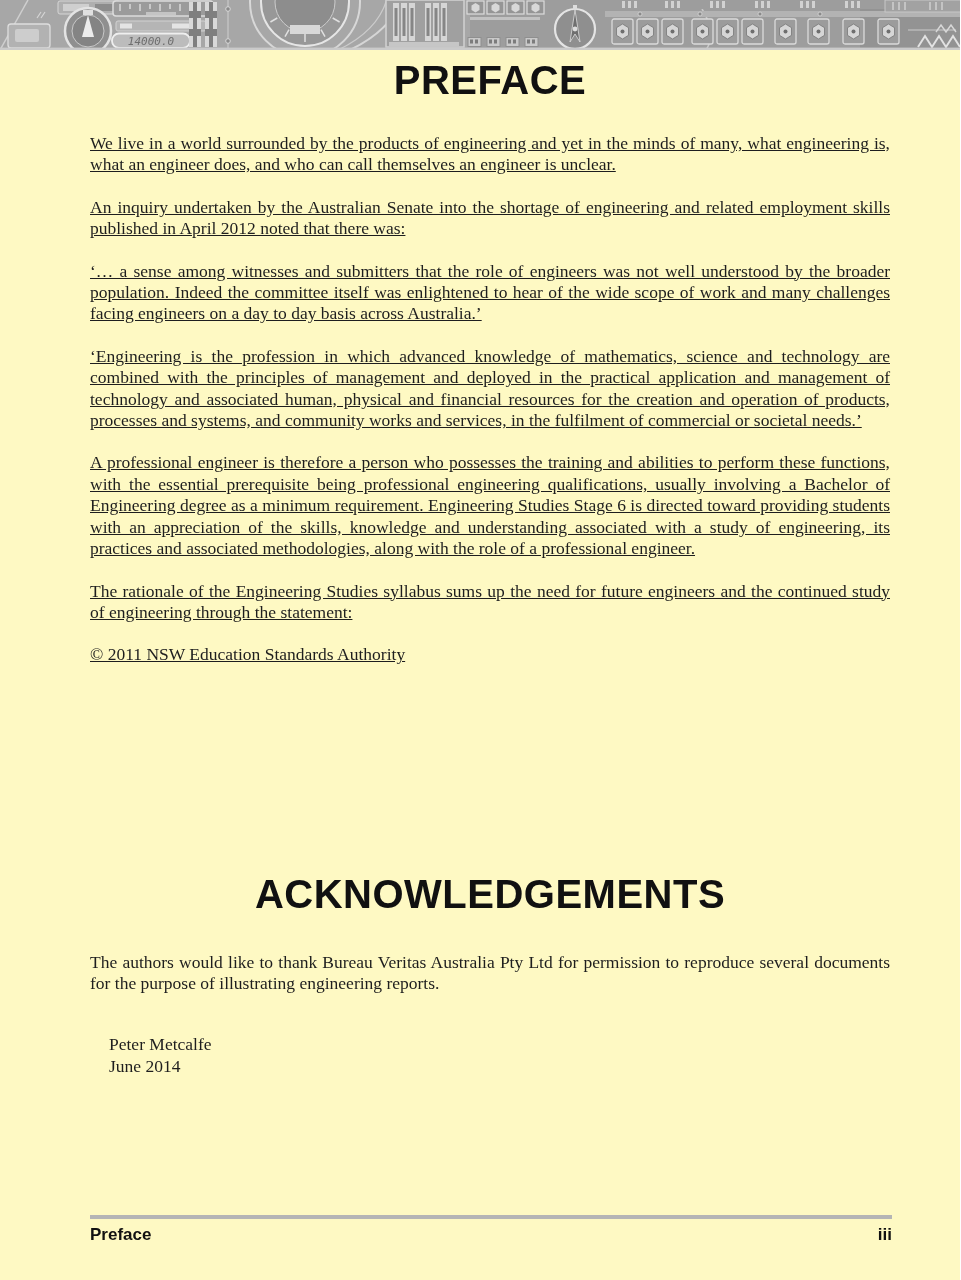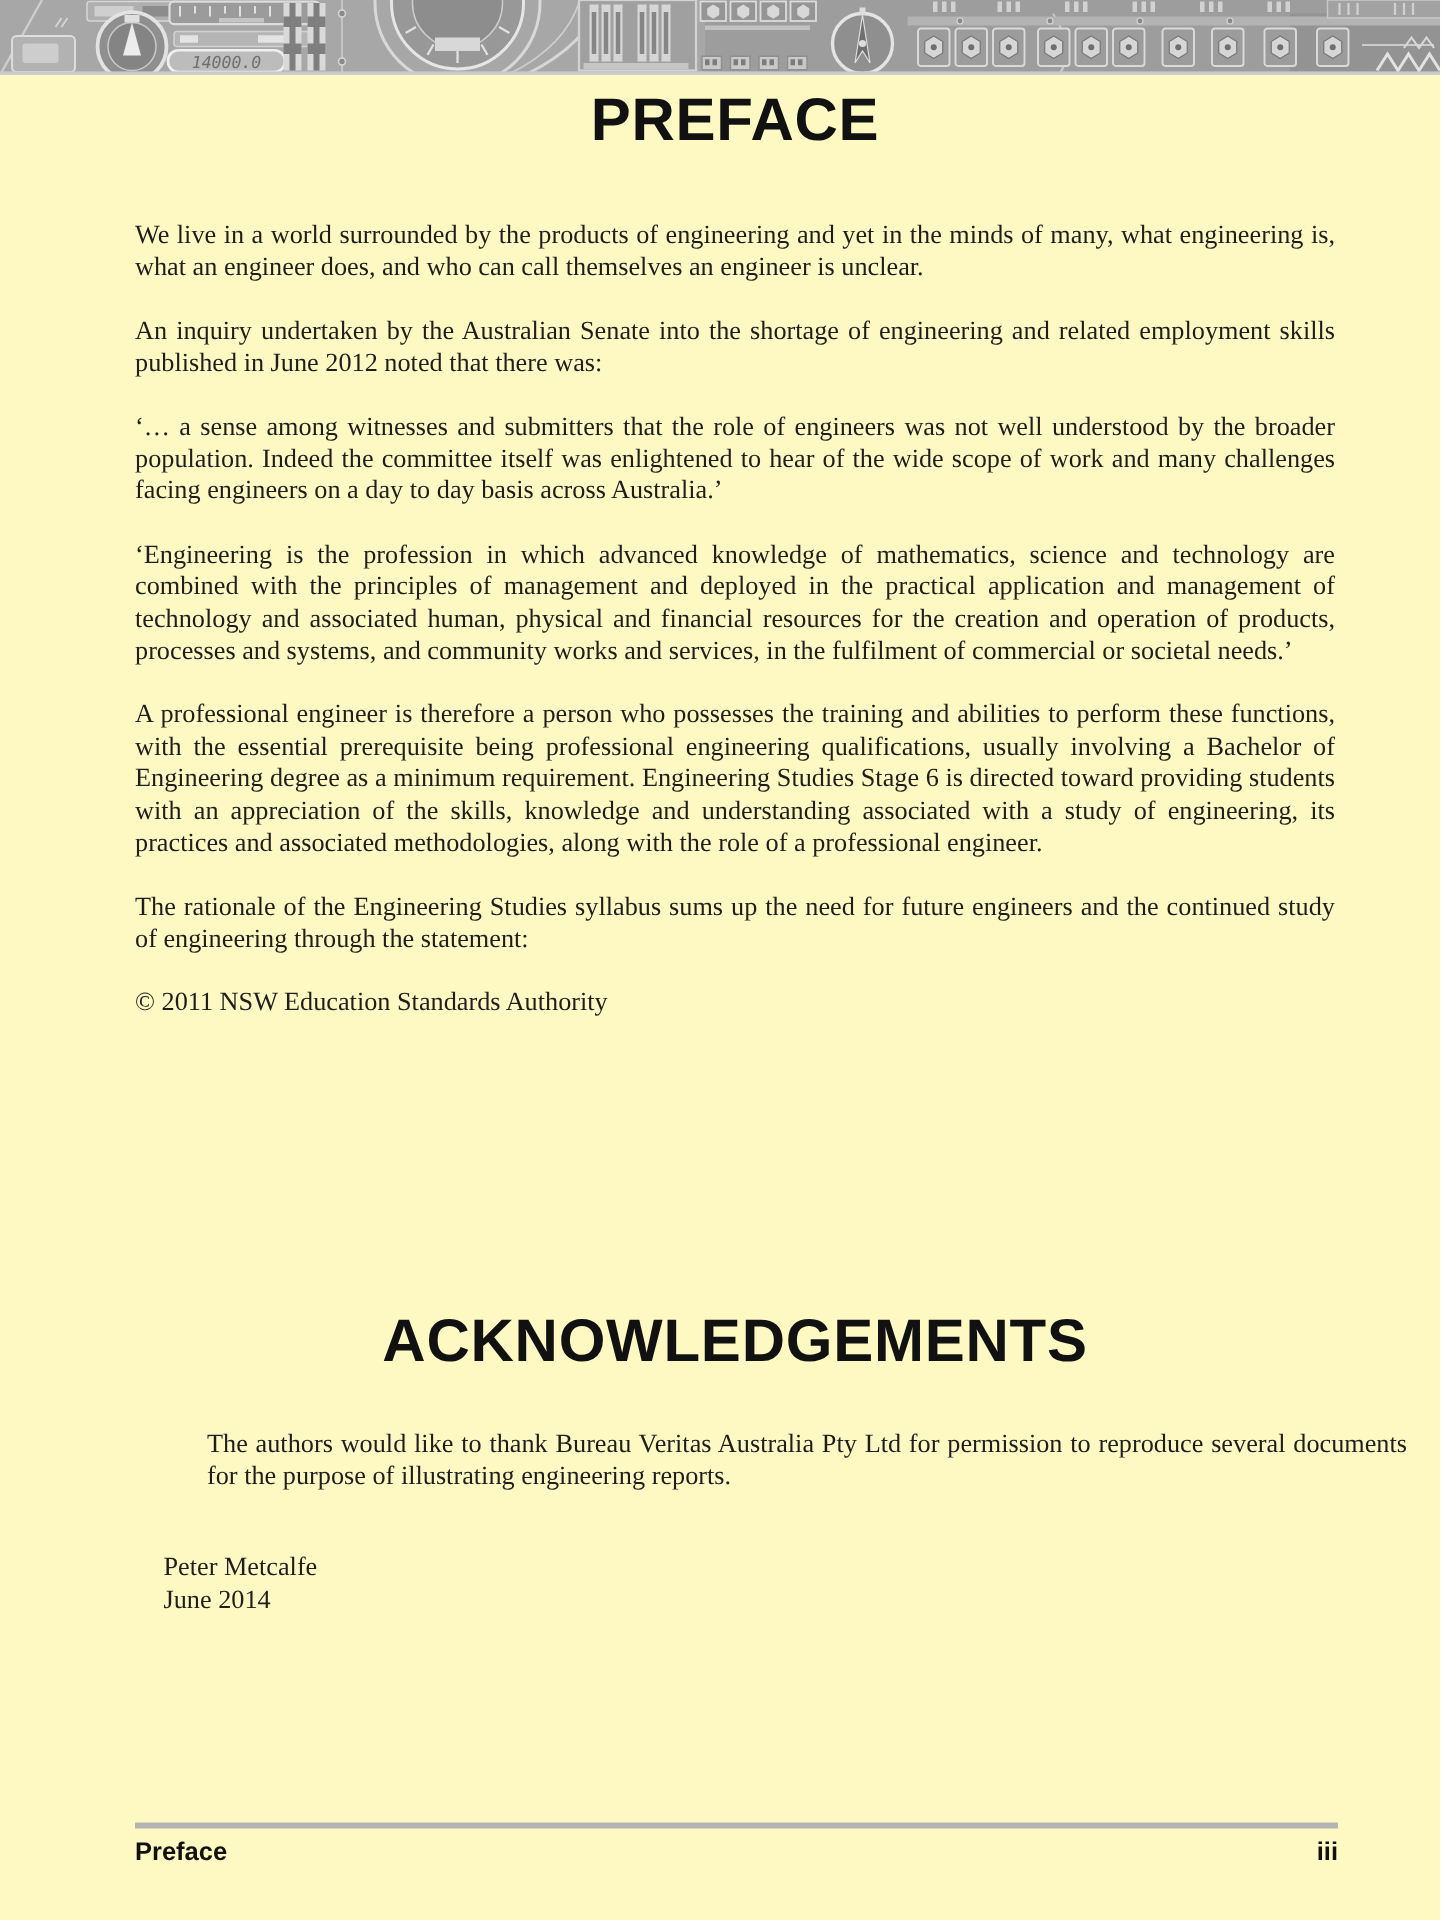--- a/index.html
+++ b/index.html
@@ -41,22 +41,22 @@
   #ack-title { top: 872px; }
 
   .body-block {
     position: absolute;
     left: 90px;
     width: 800px;
     font-size: 17.5px;
     line-height: 21.4px;
     color: #1e1e1e;
   }
-  #preface-body { top: 146px; }
-  #ack-body { top: 952px; margin-left: 48px; }
+  #preface-body { top: 133px; text-decoration: underline; }
+  #ack-body { top: 952px; }
   .body-block p {
     margin: 0 0 21px 0;
     text-align: justify;
   }
   #signature { top: 1033px; margin-left: 19px; }
   #signature p {
     margin: 0;
     text-align: left;
     line-height: 22px;
   }
@@ -276,21 +276,21 @@
     <path d="M918,47 L925,36 L932,47 L939,36 L946,47 L953,36 L960,47" stroke="#e2e2e2" stroke-width="2" fill="none"></path>
     <path d="M936,32 L941,25 L946,32 L951,25 L956,32" stroke="#d8d8d8" stroke-width="1.4" fill="none"></path>
 
     <rect x="0" y="47.6" width="961" height="2.4" fill="#cacaca"></rect>
   </svg>
 
   <h1 class="big-title" id="preface-title">PREFACE</h1>
 
   <div class="body-block" id="preface-body">
     <p>We live in a world surrounded by the products of engineering and yet in the minds of many, what engineering is, what an engineer does, and who can call themselves an engineer is unclear.</p>
-    <p>An inquiry undertaken by the Australian Senate into the shortage of engineering and related employment skills published in June 2012 noted that there was:</p>
+    <p>An inquiry undertaken by the Australian Senate into the shortage of engineering and related employment skills published in April 2012 noted that there was:</p>
     <p>‘… a sense among witnesses and submitters that the role of engineers was not well understood by the broader population. Indeed the committee itself was enlightened to hear of the wide scope of work and many challenges facing engineers on a day to day basis across Australia.’</p>
     <p>‘Engineering is the profession in which advanced knowledge of mathematics, science and technology are combined with the principles of management and deployed in the practical application and management of technology and associated human, physical and financial resources for the creation and operation of products, processes and systems, and community works and services, in the fulfilment of commercial or societal needs.’</p>
     <p>A professional engineer is therefore a person who possesses the training and abilities to perform these functions, with the essential prerequisite being professional engineering qualifications, usually involving a Bachelor of Engineering degree as a minimum requirement. Engineering Studies Stage 6 is directed toward providing students with an appreciation of the skills, knowledge and understanding associated with a study of engineering, its practices and associated methodologies, along with the role of a professional engineer.</p>
     <p>The rationale of the Engineering Studies syllabus sums up the need for future engineers and the continued study of engineering through the statement:</p>
     <p>© 2011 NSW Education Standards Authority</p>
   </div>
 
   <h1 class="big-title" id="ack-title">ACKNOWLEDGEMENTS</h1>
 
   <div class="body-block" id="ack-body">

